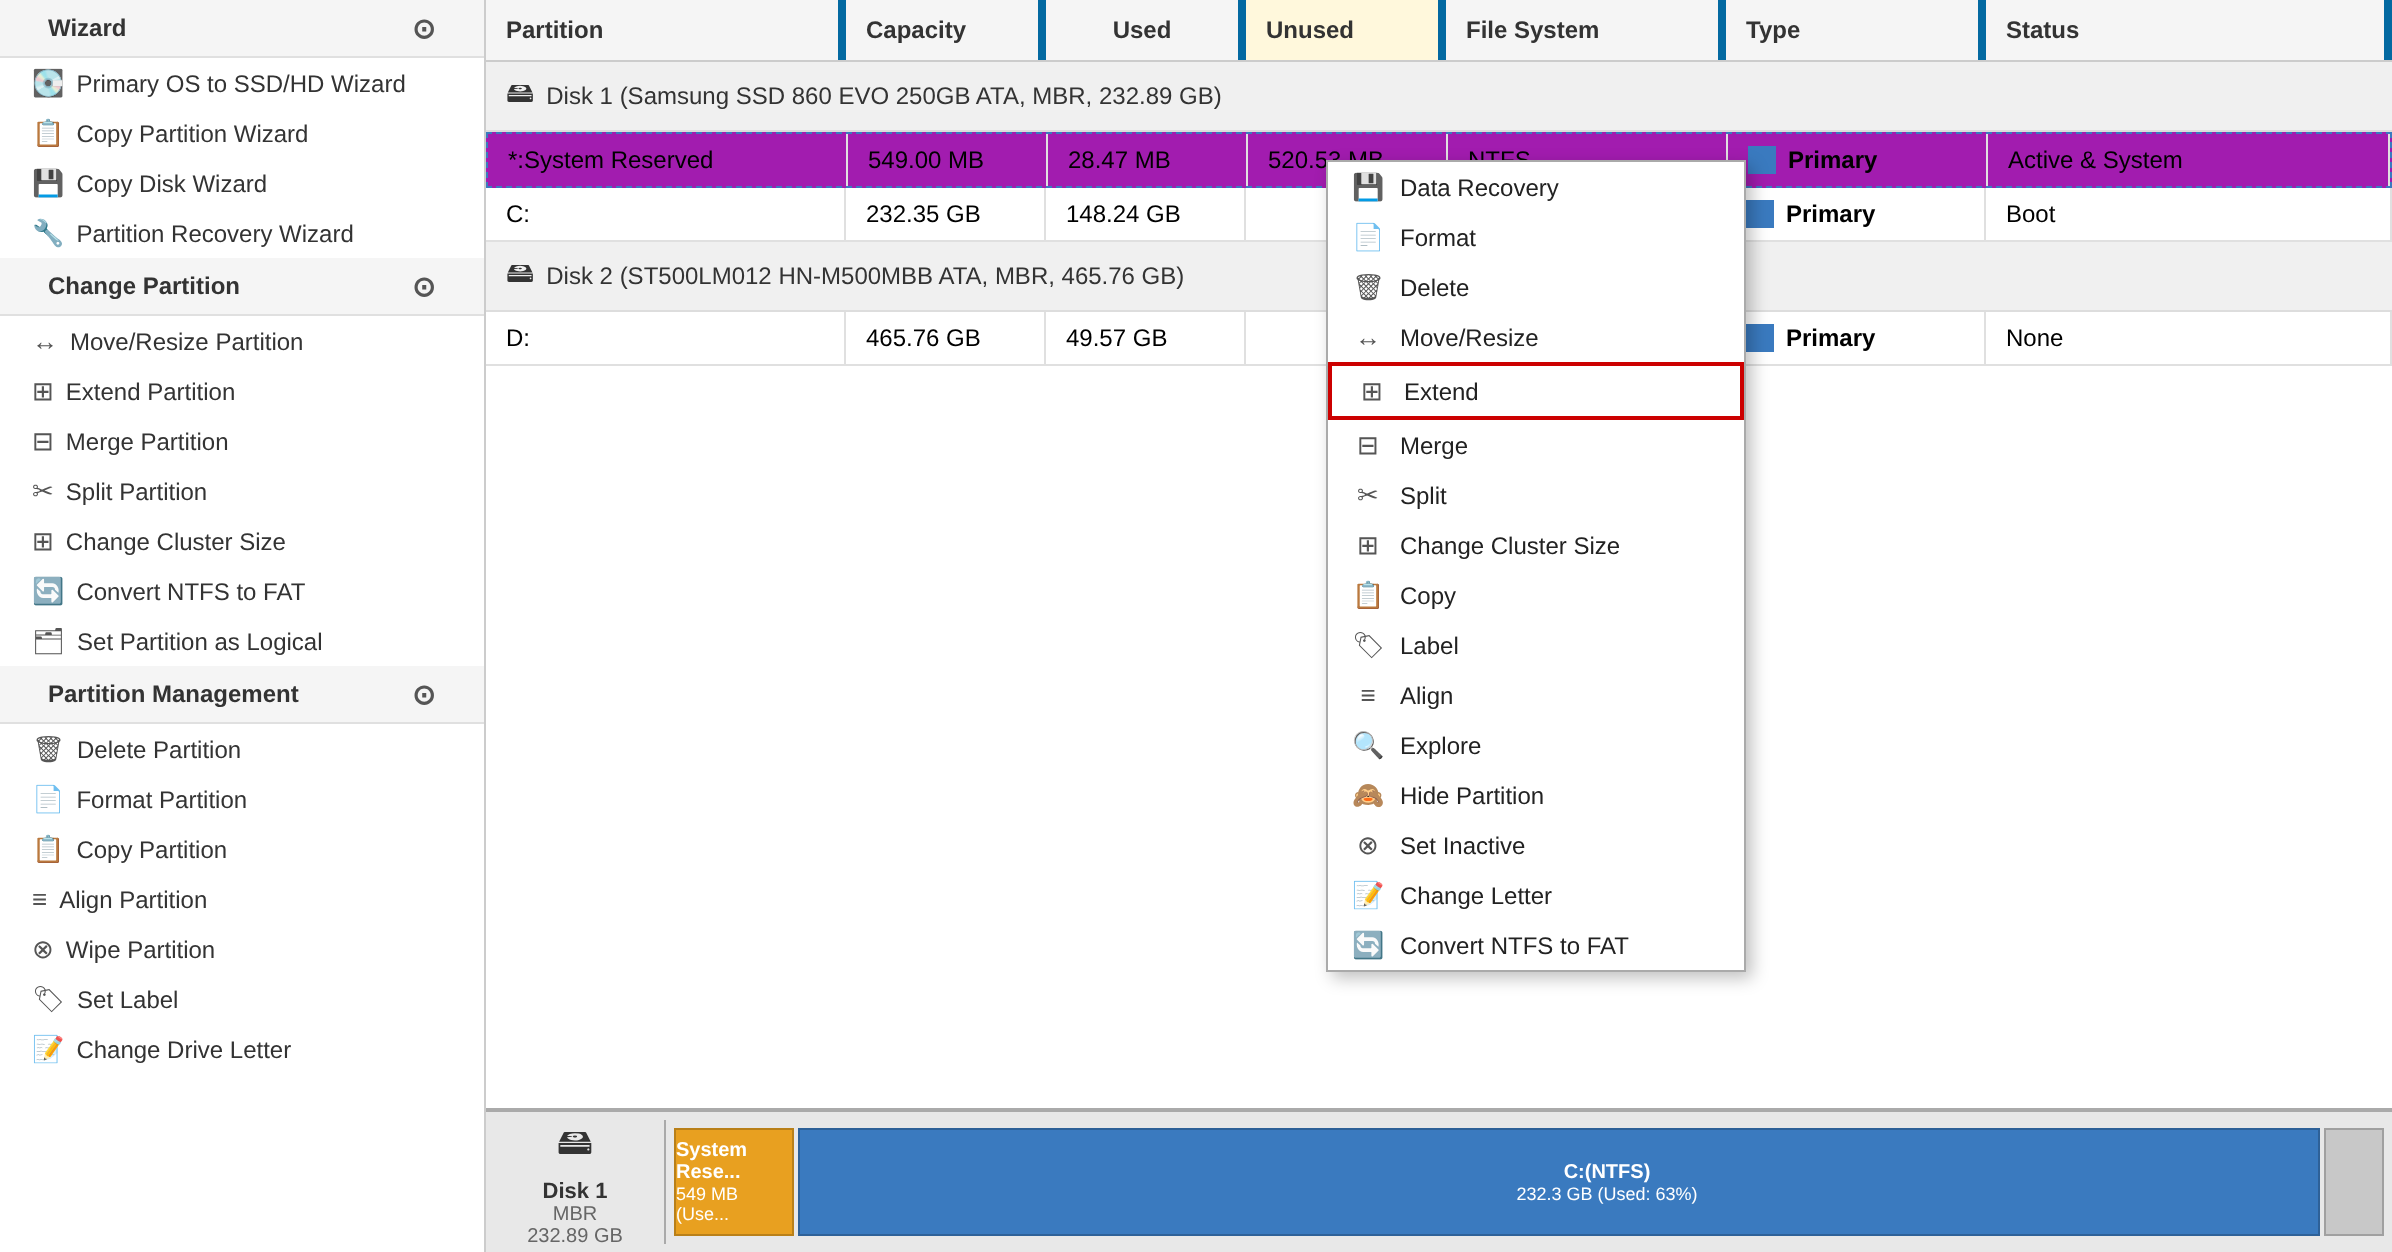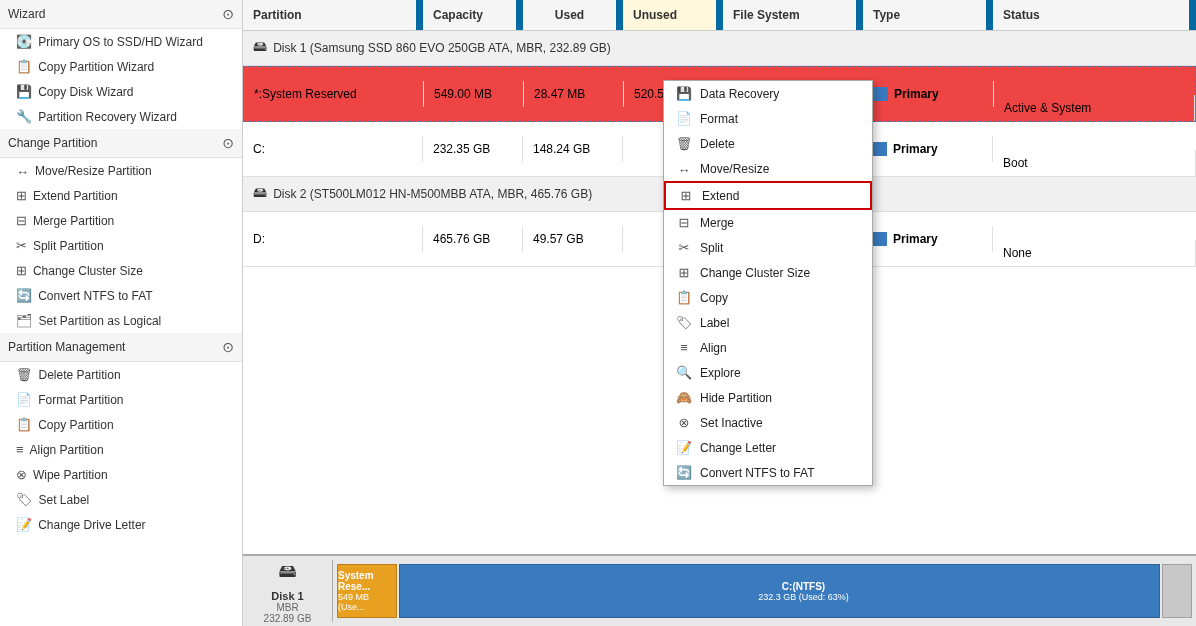--- a/index.html
+++ b/index.html
@@ -12,22 +12,22 @@
       background: #ffffff;
       border-right: 1px solid #ccc;
       overflow-y: auto;
       display: flex;
       flex-direction: column;
     }
     .sidebar-section-header {
       display: flex;
       align-items: center;
       justify-content: space-between;
-      padding: 6px 8px;
-      font-weight: normal;
+      padding: 6px 24px;
+      font-weight: bold;
       font-size: 12px;
       color: #333;
       border-bottom: 1px solid #e0e0e0;
       background: #f5f5f5;
     }
     .sidebar-section-header .chevron {
       font-size: 14px;
       color: #555;
     }
     .sidebar-item {
@@ -57,21 +57,21 @@
     
     .table-header {
       display: flex;
       background: #f5f5f5;
       border-bottom: 1px solid #ccc;
       font-weight: bold;
       font-size: 12px;
     }
     .th {
       padding: 8px 10px;
-      border-right: 7px solid #0369a1;
+      border-right: 4px solid #0369a1;
       color: #333;
     }
     .th-partition { width: 180px; }
     .th-capacity { width: 100px; }
     .th-used { width: 100px; text-align: center; }
     .th-unused { width: 100px; background: #fff8dc; }
     .th-filesystem { width: 140px; }
     .th-type { width: 130px; }
     .th-status { flex: 1; }
 
@@ -86,38 +86,38 @@
       font-size: 12px;
       color: #333;
     }
     .disk-row .disk-icon { margin-right: 6px; font-size: 14px; }
     .partition-row {
       display: flex;
       align-items: center;
       border-bottom: 1px solid #e0e0e0;
       font-size: 12px;
     }
-    .partition-row.selected { background: #ef4444; border: 1px dashed #3a7abf; }
+    .partition-row.selected { background: #a21caf; border: 1px dashed #3a7abf; }
     .td {
       padding: 6px 10px;
       border-right: 1px solid #e0e0e0;
     }
     .td-partition { width: 180px; }
     .td-capacity { width: 100px; }
     .td-used { width: 100px; }
     .td-unused { width: 100px; }
     .td-filesystem { width: 140px; }
     .td-type {
       width: 130px;
       display: flex;
       align-items: center;
       gap: 6px;
       font-weight: bold;
     }
-    .td-status { flex: 1; margin-top: 28px; }
+    .td-status { flex: 1; }
     .type-box {
       width: 14px;
       height: 14px;
       background: #3a7abf;
       display: inline-block;
       flex-shrink: 0;
     }
 
     
     .disk-map {

